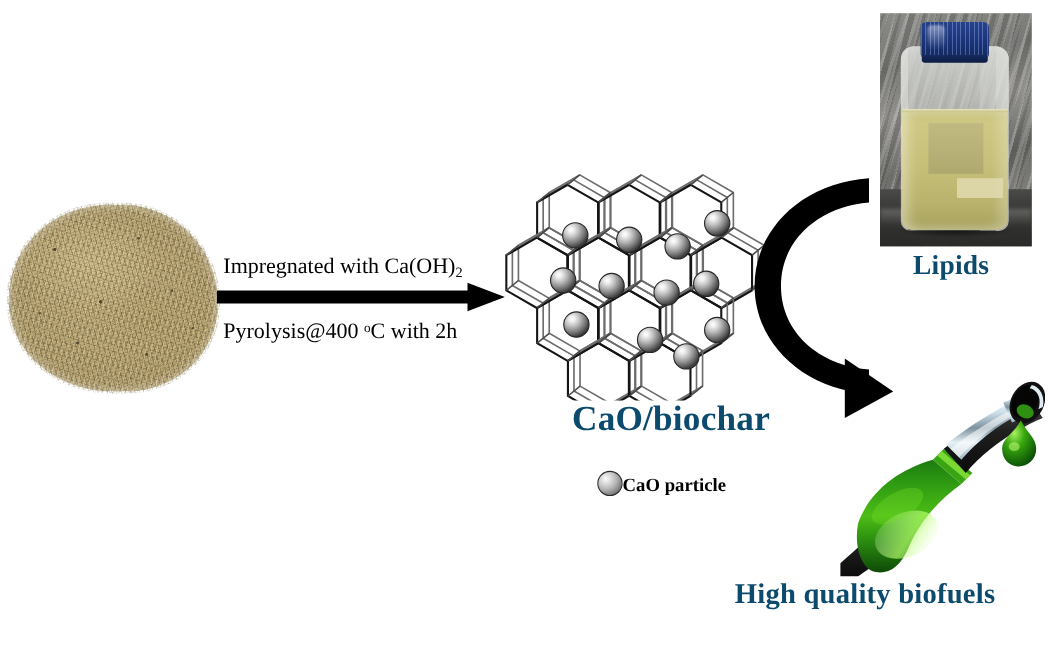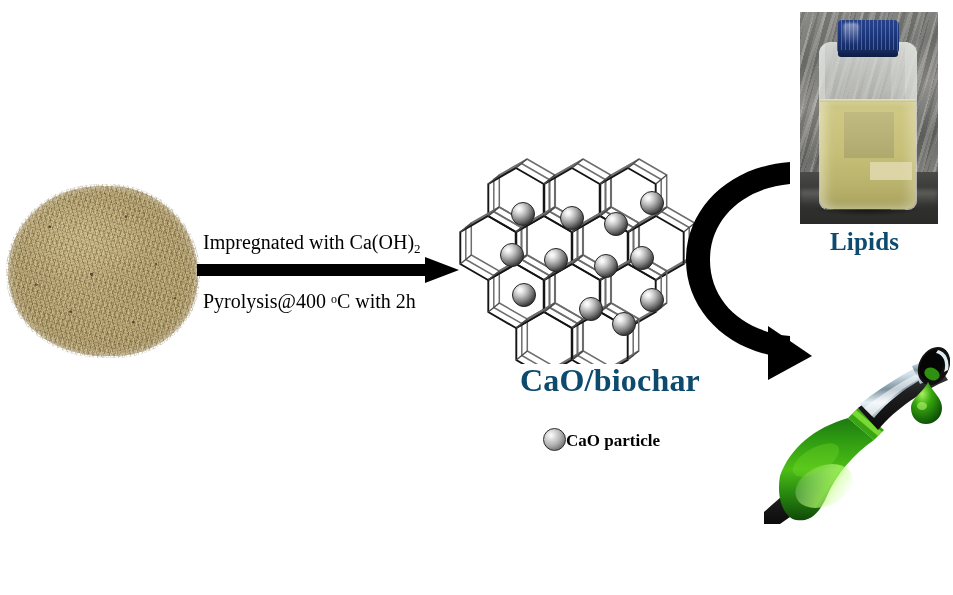--- a/index.html
+++ b/index.html
@@ -364,14 +364,15 @@
       <ellipse cx="170" cy="29" rx="11" ry="16" fill="#050505" transform="rotate(28 170 29)"></ellipse>
       <path d="M176 14 A 16 20 28 0 1 186 34 L 182 36 A 13 17 28 0 0 174 17 Z" fill="#dfeaf1"></path>
 
       <ellipse cx="170" cy="38" rx="8" ry="6" fill="#2f8f10" transform="rotate(24 170 38)"></ellipse>
 
       <path d="M172 46 C 178 58, 186 62, 186 72 C 186 82, 178 88, 170 88
                C 162 88, 155 82, 155 72 C 155 62, 166 58, 172 46 Z" fill="url(#dropG)" transform="translate(-6,0)"></path>
       <ellipse cx="160" cy="70" rx="5" ry="4" fill="#c3fb78" opacity=".55"></ellipse>
     </svg>
   </div>
+  <div class="abs caption" id="cap-biofuels">High quality biofuels</div>
 
 </div>
 
 </body></html>

